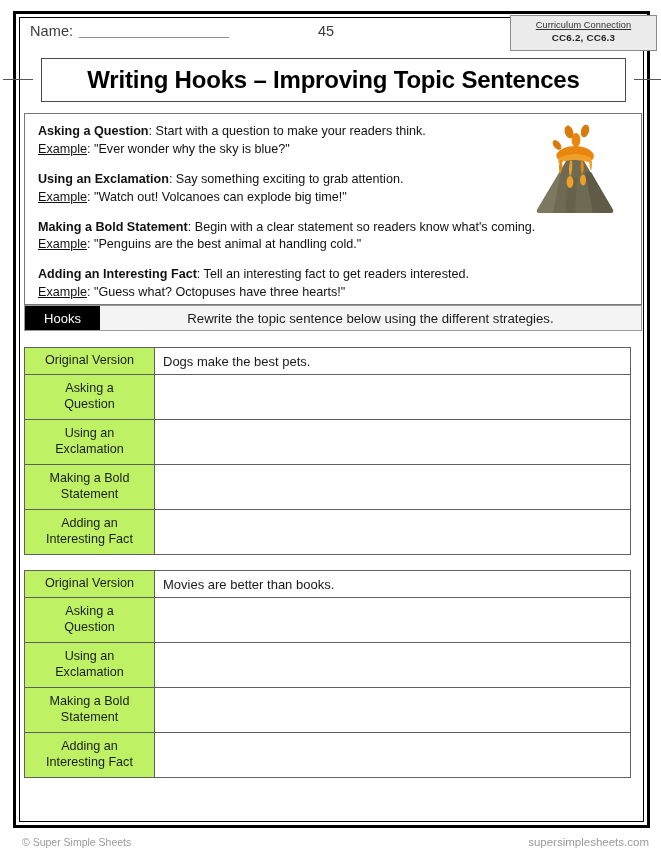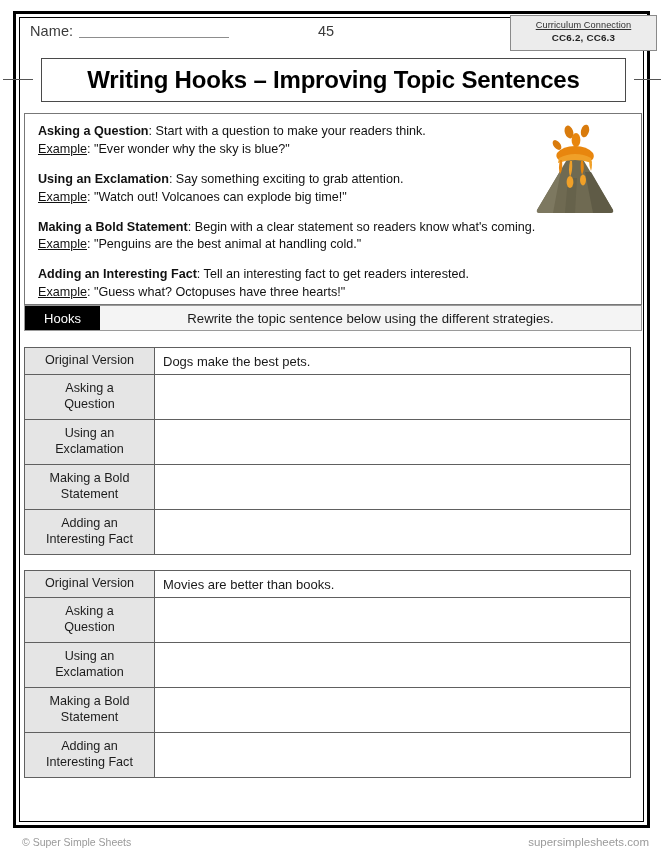--- a/index.html
+++ b/index.html
@@ -203,21 +203,21 @@
     width: 607px;
     table-layout: fixed;
   }
   .ws-table.second { margin-top: 15px; }
   .ws-table td {
     border: 1px solid #606060;
     vertical-align: middle;
   }
   .ws-table .label-cell {
     width: 130px;
-    background: #e5e5e5;
+    background: #bef264;
     text-align: center;
     font-size: 12.6px;
     color: #1c1c1c;
     line-height: 1.25;
     padding: 4px 6px;
   }
   .ws-table .header-row-cell {
     height: 27px;
     padding: 2px 6px;
   }

